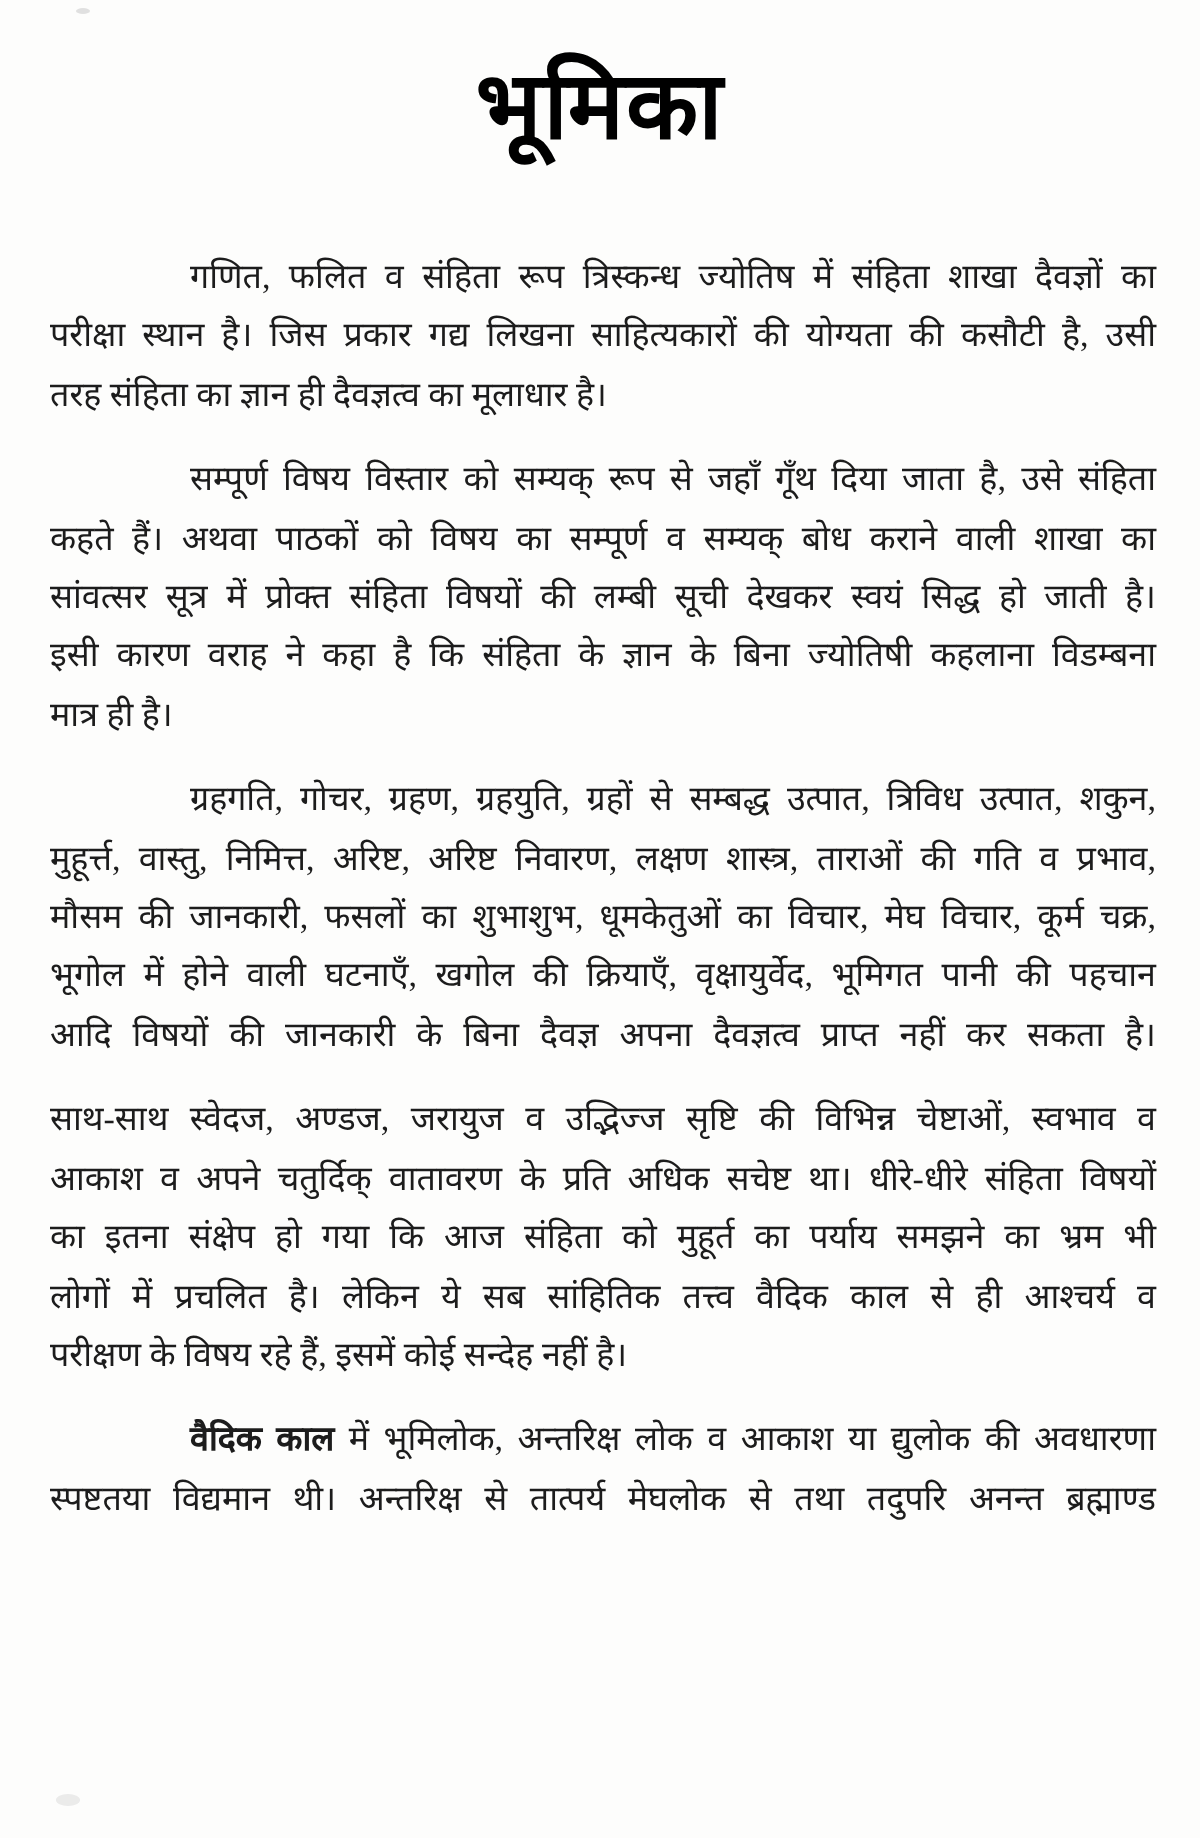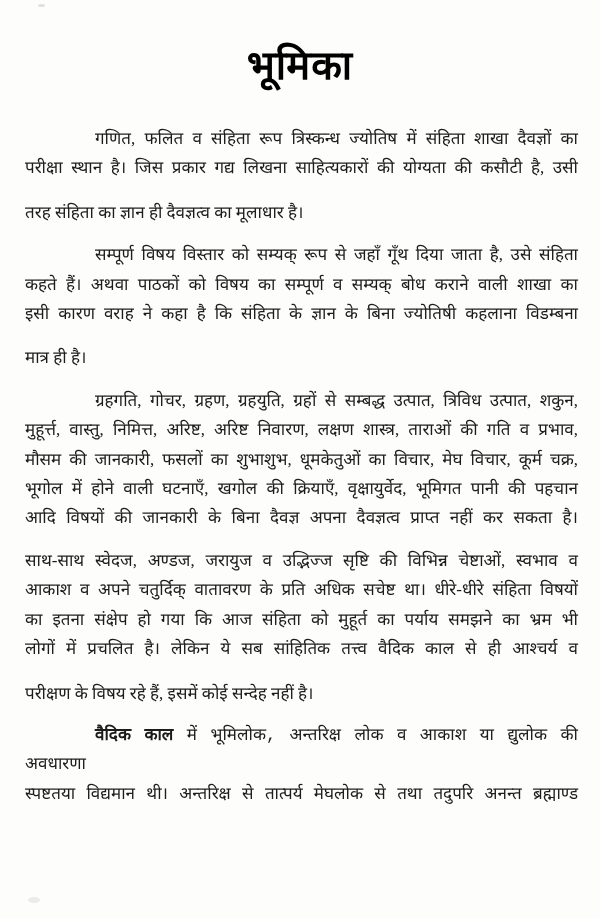--- a/index.html
+++ b/index.html
@@ -12,47 +12,46 @@
     width: 600px;
     height: 919px;
     margin: 0 auto;
     background: #fdfdfc;
     color: #1c1c1c;
     overflow: hidden;
     box-sizing: border-box;
   }
   .page-title {
     margin: 0;
-    padding-top: 40px;
+    padding-top: 28px;
     text-align: center;
-    font-size: 40px;
+    font-size: 47px;
     line-height: 52px;
     font-weight: 700;
     color: #000;
     letter-spacing: 1px;
   }
   .body-text {
     position: absolute;
     top: 124px;
     left: 25px;
     width: 553px;
     font-size: 17px;
   }
   .para { margin: 0 0 13px 0; }
-  .para:last-child { margin-bottom: 0; font-family: Liberation Mono, monospace; }
+  .para:last-child { margin-bottom: 0; }
   .line {
     line-height: 29.4px;
     text-align: justify;
     text-align-last: justify;
     -moz-text-align-last: justify;
     white-space: normal;
   }
   .line.short {
     text-align-last: left;
-    margin-top: 15px;
     -moz-text-align-last: left;
   }
   .line.indent { text-indent: 70px; }
   .bold { font-weight: 700; }
   .artifact {
     position: absolute;
     background: #c9c9c9;
     border-radius: 50%;
     opacity: 0.55;
   }
@@ -67,20 +66,21 @@
   <h1 class="page-title">भूमिका</h1>
   <div class="body-text">
       <div class="para">
         <div class="line indent"><span>गणित, फलित व संहिता रूप त्रिस्कन्ध ज्योतिष में संहिता शाखा दैवज्ञों का</span></div>
         <div class="line"><span>परीक्षा स्थान है। जिस प्रकार गद्य लिखना साहित्यकारों की योग्यता की कसौटी है, उसी</span></div>
         <div class="line short"><span>तरह संहिता का ज्ञान ही दैवज्ञत्व का मूलाधार है।</span></div>
       </div>
       <div class="para">
         <div class="line indent"><span>सम्पूर्ण विषय विस्तार को सम्यक् रूप से जहाँ गूँथ दिया जाता है, उसे संहिता</span></div>
         <div class="line"><span>कहते हैं। अथवा पाठकों को विषय का सम्पूर्ण व सम्यक् बोध कराने वाली शाखा का</span></div>
+        <div class="line"><span>सांवत्सर सूत्र में प्रोक्त संहिता विषयों की लम्बी सूची देखकर स्वयं सिद्ध हो जाती है।</span></div>
         <div class="line"><span>इसी कारण वराह ने कहा है कि संहिता के ज्ञान के बिना ज्योतिषी कहलाना विडम्बना</span></div>
         <div class="line short"><span>मात्र ही है।</span></div>
       </div>
       <div class="para">
         <div class="line indent"><span>ग्रहगति, गोचर, ग्रहण, ग्रहयुति, ग्रहों से सम्बद्ध उत्पात, त्रिविध उत्पात, शकुन,</span></div>
         <div class="line"><span>मुहूर्त्त, वास्तु, निमित्त, अरिष्ट, अरिष्ट निवारण, लक्षण शास्त्र, ताराओं की गति व प्रभाव,</span></div>
         <div class="line"><span>मौसम की जानकारी, फसलों का शुभाशुभ, धूमकेतुओं का विचार, मेघ विचार, कूर्म चक्र,</span></div>
         <div class="line"><span>भूगोल में होने वाली घटनाएँ, खगोल की क्रियाएँ, वृक्षायुर्वेद, भूमिगत पानी की पहचान</span></div>
         <div class="line"><span>आदि विषयों की जानकारी के बिना दैवज्ञ अपना दैवज्ञत्व प्राप्त नहीं कर सकता है।</span></div>
       </div>

